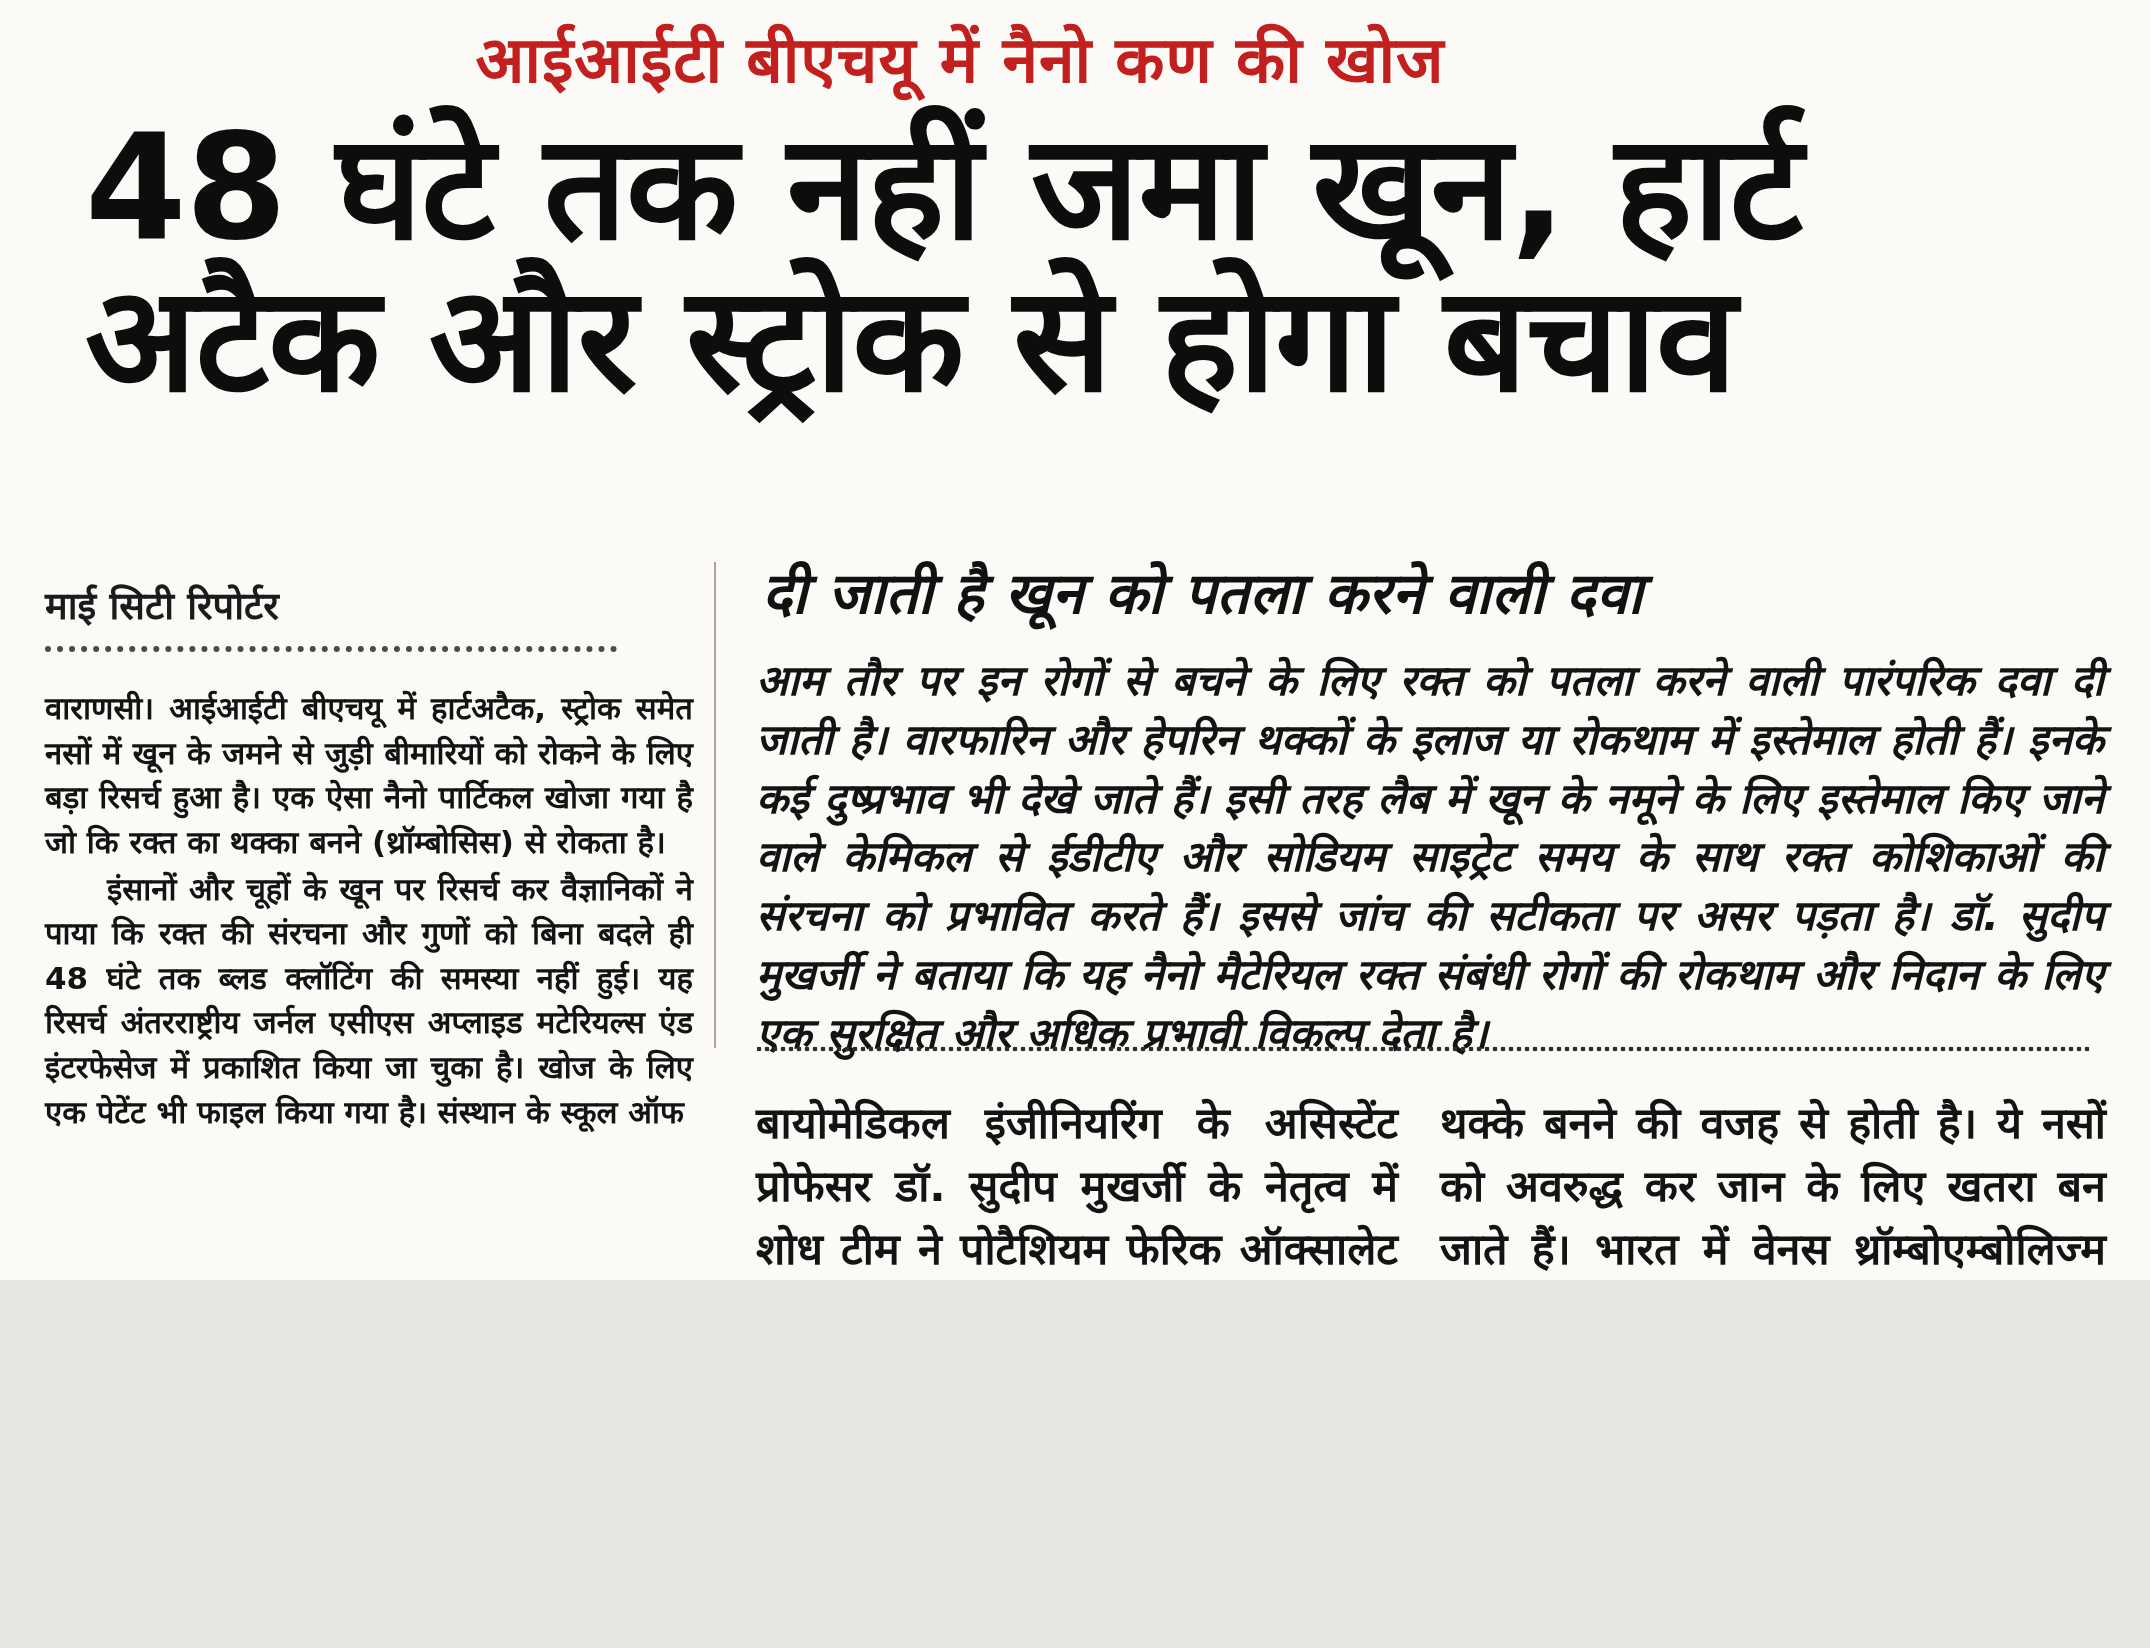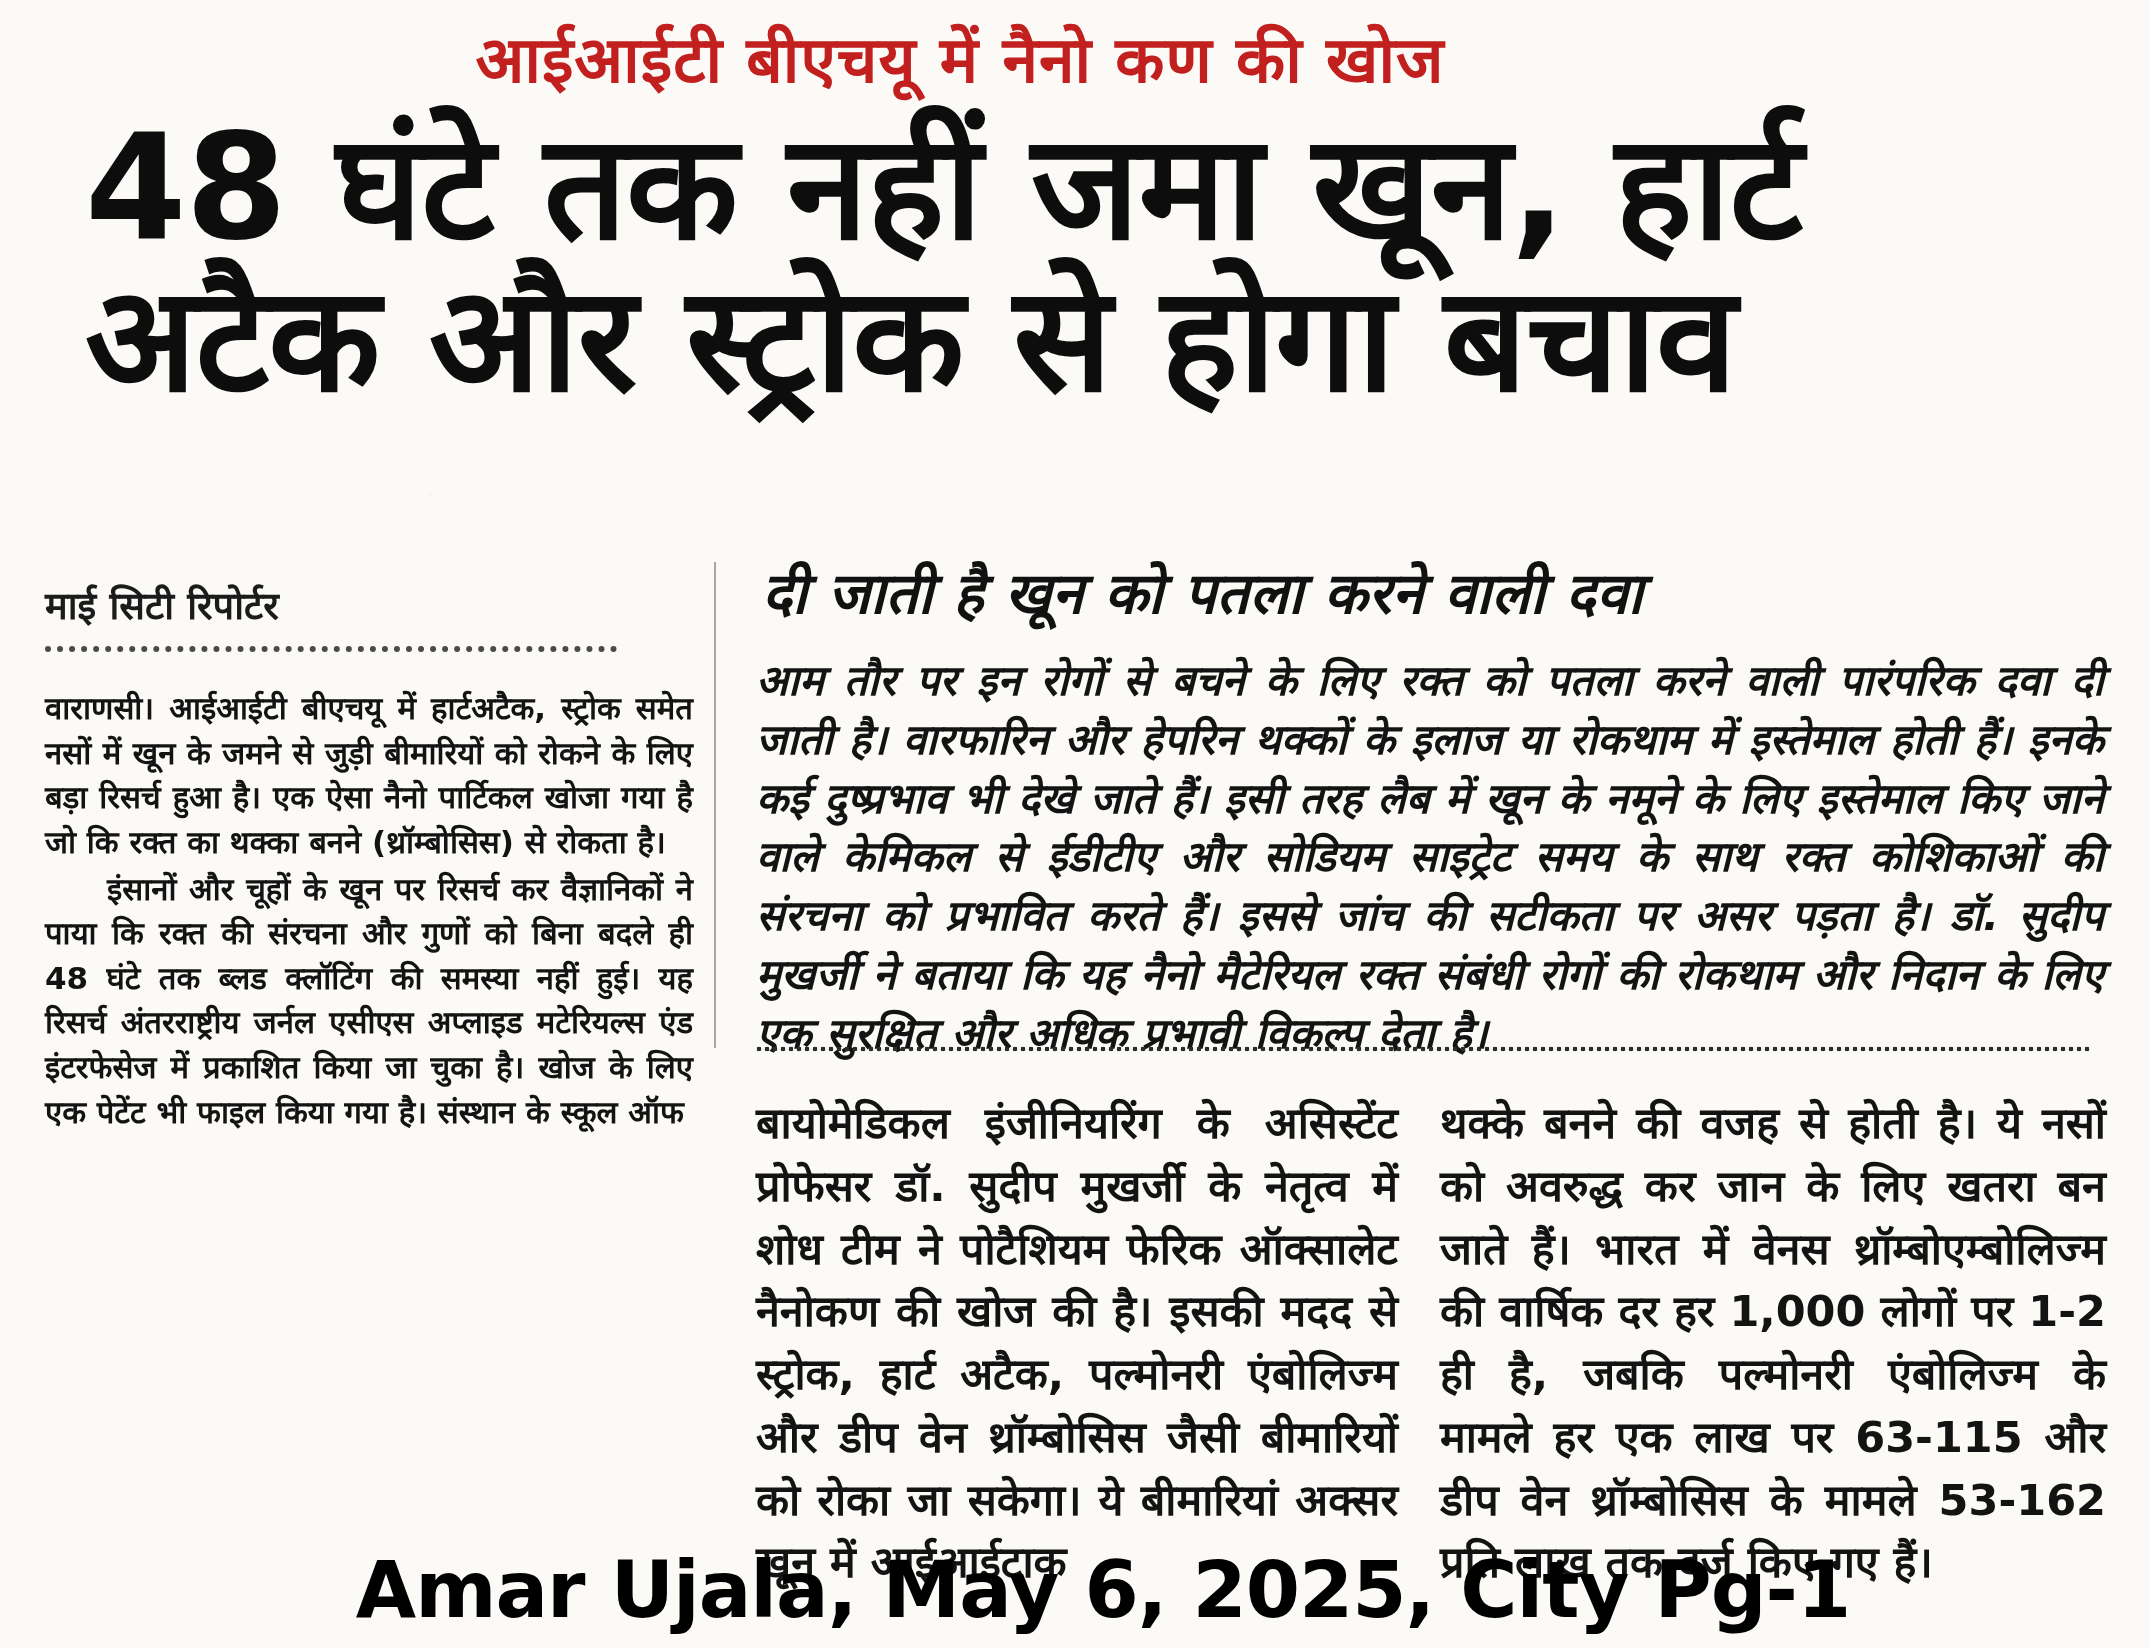--- a/index.html
+++ b/index.html
@@ -2,21 +2,21 @@
 <html><head>
 <meta charset="utf-8">
 <style>
   html,body{margin:0;padding:0;}
   body{
     font-family:"DejaVu Sans","Liberation Sans",sans-serif;
     background:#e8e6e2;
   }
   .page{
     position:relative;
-    width:2150px;height:1648px;
+    width:2150px;height:1280px;
     background:
       radial-gradient(circle at 20% 30%, rgba(0,0,0,0.015) 0 2px, transparent 3px),
       radial-gradient(circle at 70% 60%, rgba(0,0,0,0.015) 0 2px, transparent 3px),
       #fbfaf7;
     overflow:hidden;
     color:#161616;
   }
   .kicker{
     position:absolute;top:14px;left:0;width:1920px;
     text-align:center;

